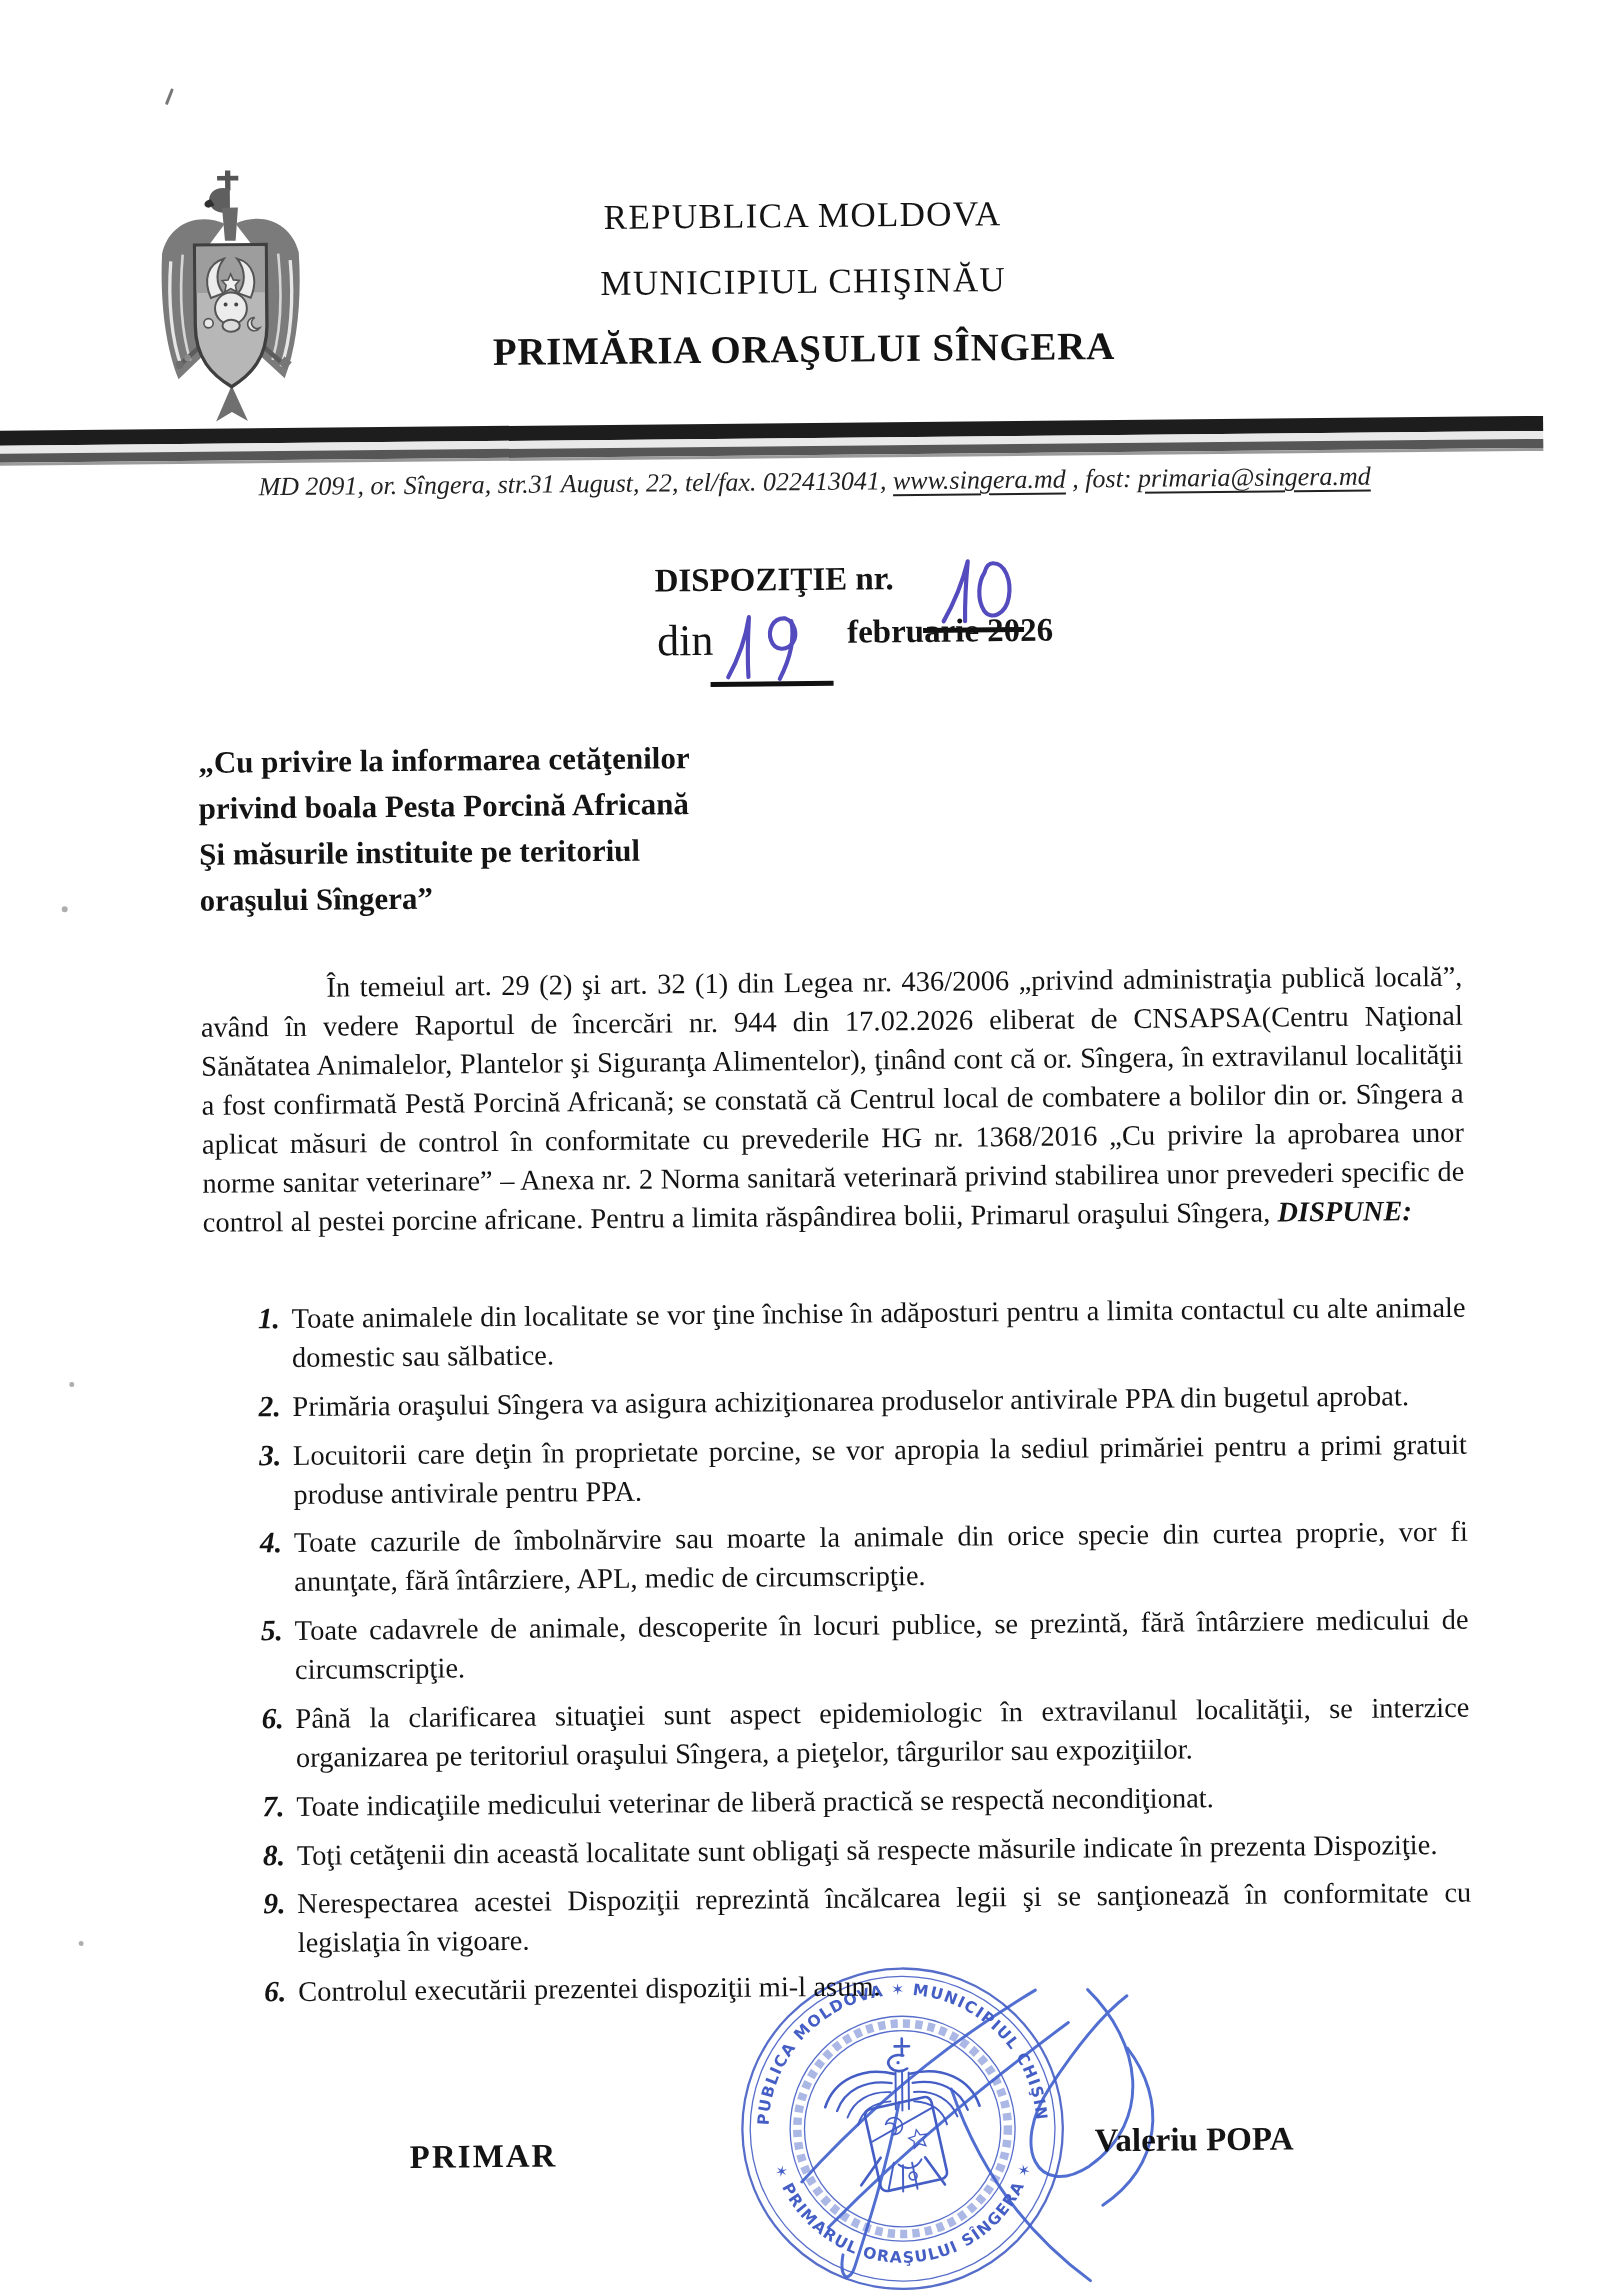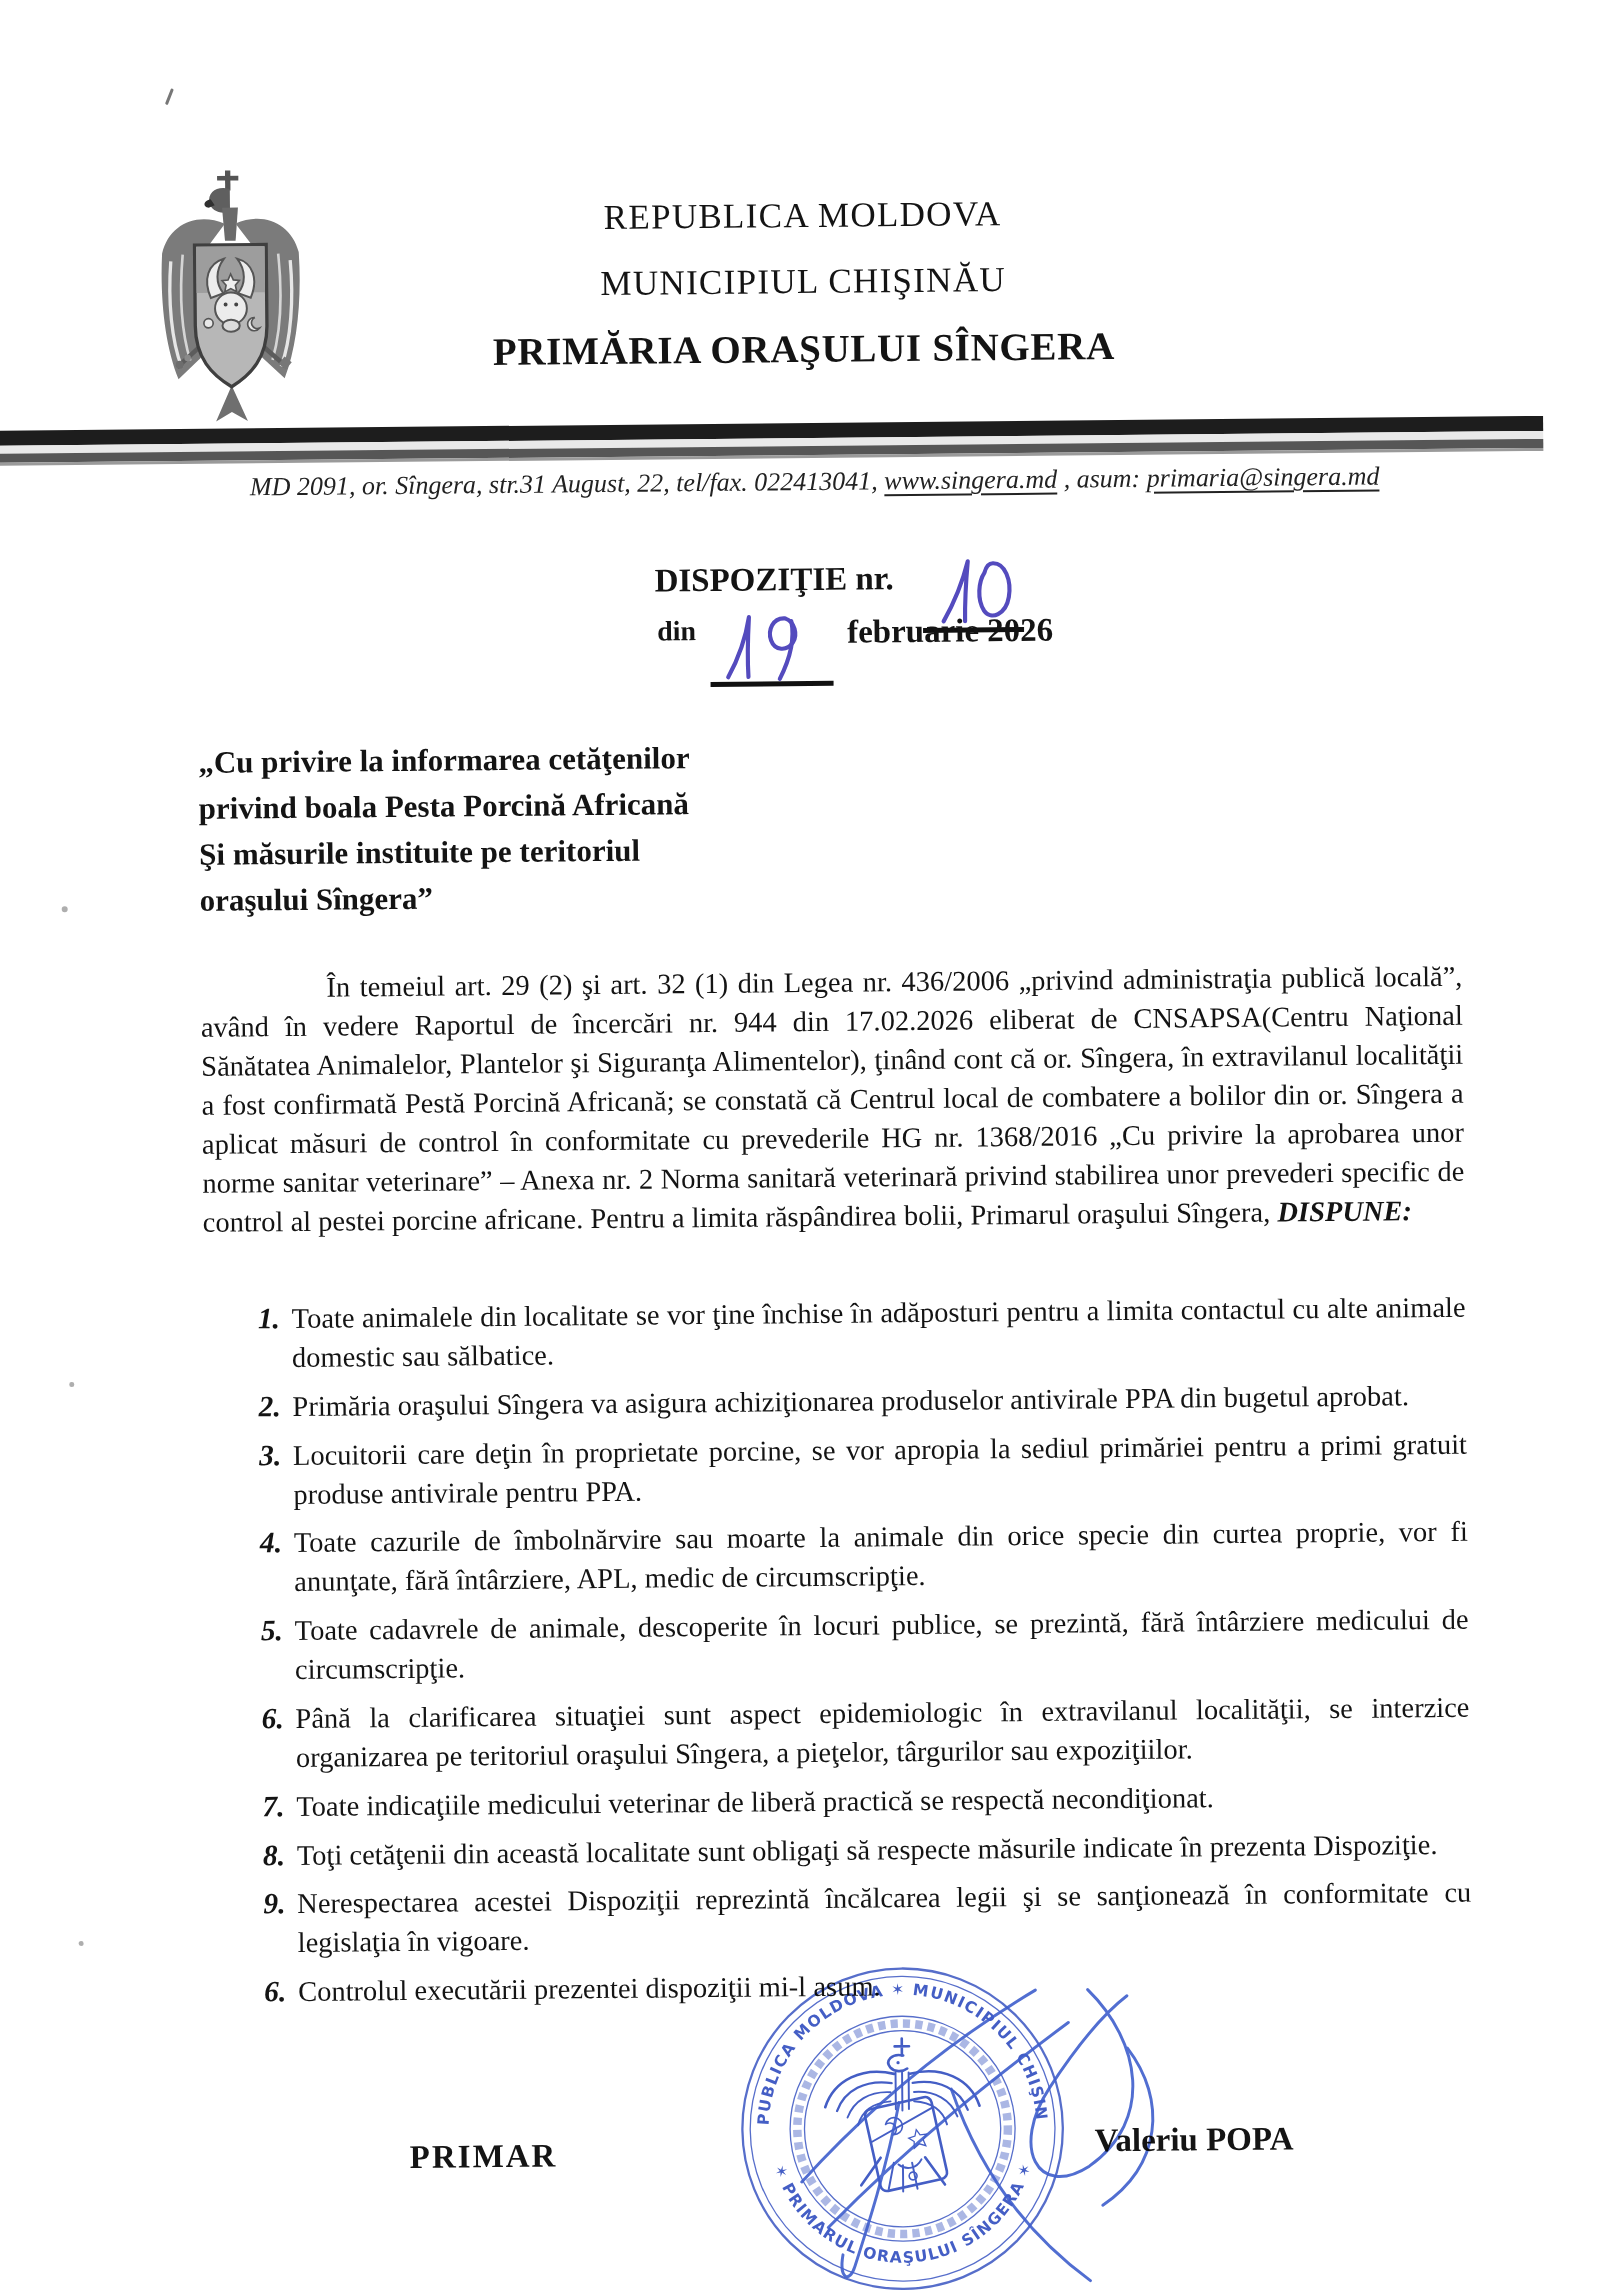--- a/index.html
+++ b/index.html
@@ -29,21 +29,21 @@
   .band .b4{height:3.3px;background:#9a9a9a;}
   .contact{
     position:absolute;left:0;top:467px;width:1642px;text-align:center;
     font-style:italic;font-size:26px;color:#222;
   }
   .contact .u{text-decoration:underline;text-underline-offset:4.6px;}
   
   .t-label{position:absolute;left:660px;top:561px;font-size:33px;font-weight:bold;}
   .t-uline1{position:absolute;left:928px;top:629px;width:101px;height:4.6px;background:#111;}
   .hw10{position:absolute;left:933px;top:555px;width:99px;height:77px;transform:rotate(-6deg);}
-  .t-din{position:absolute;left:662px;top:614px;font-size:28px;font-weight:bold;}
+  .t-din{position:absolute;left:662px;top:614px;font-size:44px;font-weight:normal;}
   .t-uline2{position:absolute;left:715px;top:681px;width:123px;height:4.6px;background:#111;}
   .hw19{position:absolute;left:718px;top:605px;width:110px;height:80px;transform:rotate(-7deg);}
   .t-date{position:absolute;left:852px;top:614px;font-size:33px;font-weight:bold;}
   .hw-stroke{stroke:#544bbe;stroke-width:7;fill:none;stroke-linecap:round;stroke-linejoin:round;}
   
   .subject{position:absolute;left:202px;top:734px;width:641px;font-size:31px;font-weight:bold;line-height:46px;}
   
   .preamble{
     position:absolute;left:202px;top:934px;width:1262px;
     font-size:28.5px;line-height:39px;text-align:justify;text-indent:126px;
@@ -117,21 +117,21 @@
   <div class="hdr-line hdr-3">PRIMĂRIA ORAŞULUI SÎNGERA</div>
 
   <div class="band">
     <div class="b1"></div>
       <div class="b2"></div>
       <div class="b3"></div>
       <div class="b4"></div>
   </div>
 
   <div class="contact">
-    <span>MD 2091, or. Sîngera, str.31 August, 22, tel/fax. 022413041, </span><span class="u">www.singera.md</span><span> , asum: </span><span class="u">primaria@singera.md</span>
+    <span>MD 2091, or. Sîngera, str.31 August, 22, tel/fax. 022413041, </span><span class="u">www.singera.md</span><span> , fost: </span><span class="u">primaria@singera.md</span>
   </div>
 
   <div class="t-label">DISPOZIŢIE nr.</div>
   <div class="t-uline1"></div>
   <svg class="hw10" viewBox="0 0 160 130" aria-label="10">
     <path class="hw-stroke" d="M18,108 C40,78 58,44 70,12 C63,46 57,82 54,112"></path>
     <path class="hw-stroke" d="M96,34 C84,48 78,78 88,98 C98,116 124,108 132,80 C140,52 132,22 112,20 C104,19 99,26 96,34"></path>
   </svg>
   <div class="t-din">din</div>
   <div class="t-uline2"></div>

